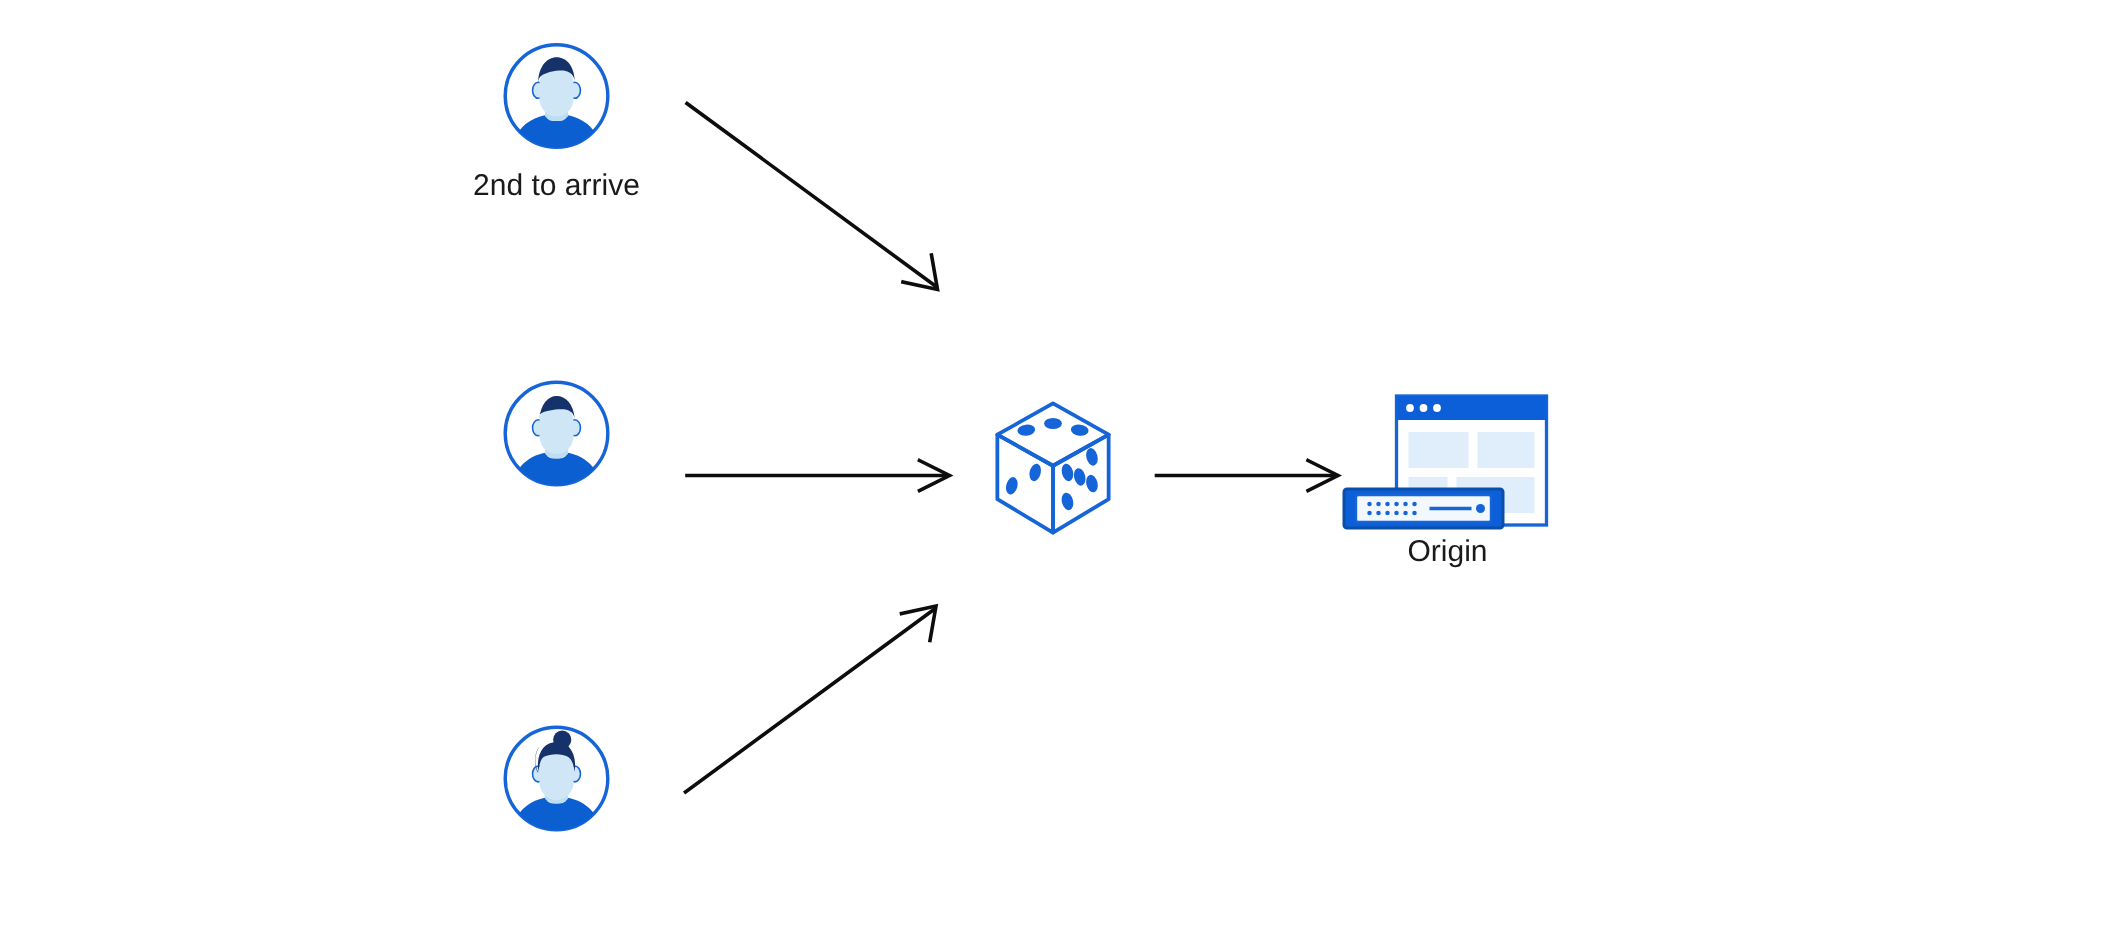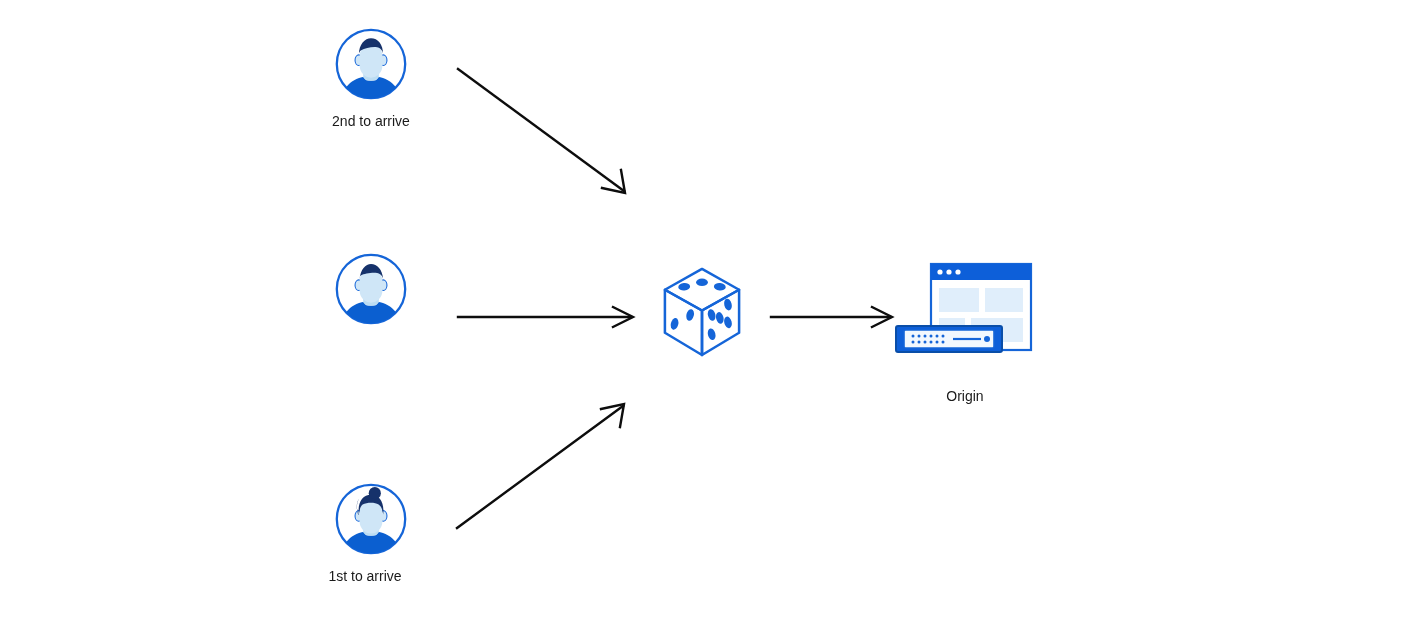--- a/index.html
+++ b/index.html
@@ -23,42 +23,42 @@
   }
   .node-icon {
     position: relative;
     display: block;
   }
   .node-label {
     position: absolute;
     width: 260px;
     text-align: center;
     font-family: "Liberation Sans", sans-serif;
-    font-size: 14px;
+    font-size: 20px;
     color: #1a1a1a;
     white-space: nowrap;
   }
   .arrow-layer {
     position: absolute;
     left: 0;
     top: 0;
     width: 1405px;
     height: 633px;
     pointer-events: none;
   }
   
   #client-0 { left: 333px; top: 26px; }
   #client-1 { left: 333px; top: 251px; }
   #client-2 { left: 333px; top: 481px; }
   #label-client-0 { left: 241px; top: 113px; }
   #label-client-1 { left: 238px; top: 339px; }
   #label-client-2 { left: 235px; top: 568px; }
   #dice-node { left: 661px; top: 266px; }
   #origin-node { left: 893px; top: 258px; }
-  #label-origin { left: 835px; top: 388px; }
+  #label-origin { left: 835px; top: 357px; }
 </style>
 </head>
 <body>
 
 <div id="canvas">
 
   <svg class="arrow-layer" viewBox="0 0 1405 633" xmlns="http://www.w3.org/2000/svg">
     <g fill="none" stroke="#0d0d0d" stroke-width="2.4" stroke-linecap="square">
 
       <g>
@@ -138,21 +138,20 @@
         <path d="M40 62 q10 9 20 0 v6 q-10 8 -20 0 z" fill="#bcddf2"></path>
         <ellipse cx="34" cy="46" rx="5" ry="7" fill="#cfe6f7" stroke="#1565d8" stroke-width="1.4"></ellipse>
         <ellipse cx="66" cy="46" rx="5" ry="7" fill="#cfe6f7" stroke="#1565d8" stroke-width="1.4"></ellipse>
         <path d="M35 41 a15 17 0 0 1 30 0 v12 a15 16 0 0 1 -30 0 z" fill="#cfe6f7"></path>
         <path d="M34 44 c-2 -16 5 -26 16 -26 c11 0 18 10 16 26 c-1 -7 -3 -11 -6 -13 c-5 -3 -15 -3 -21 0 c-3 2 -4 7 -5 13 z" fill="#16326b"></path>
         <circle cx="55" cy="16" r="8" fill="#16326b"></circle>
         <path d="M33 44 c-3 -9 -2 -17 2 -22 c-5 8 -4 16 -1 23 z" fill="#16326b"></path>
       </g>
     </svg>
   </div>
-  <div class="node-label" id="label-client-2">1st to arrive</div>
 
   <div class="node" id="dice-node">
     <svg class="node-icon" width="82" height="92" viewBox="0 0 110 124" xmlns="http://www.w3.org/2000/svg">
       <g fill="none" stroke="#1565d8" stroke-width="3.4" stroke-linejoin="round">
 
         <path d="M55 4 L105 32 L55 60 L5 32 Z"></path>
         <path d="M5 32 L5 90 L55 120 L55 60 Z"></path>
         <path d="M105 32 L105 90 L55 120 L55 60 Z"></path>
       </g>
       <g fill="#1565d8">

